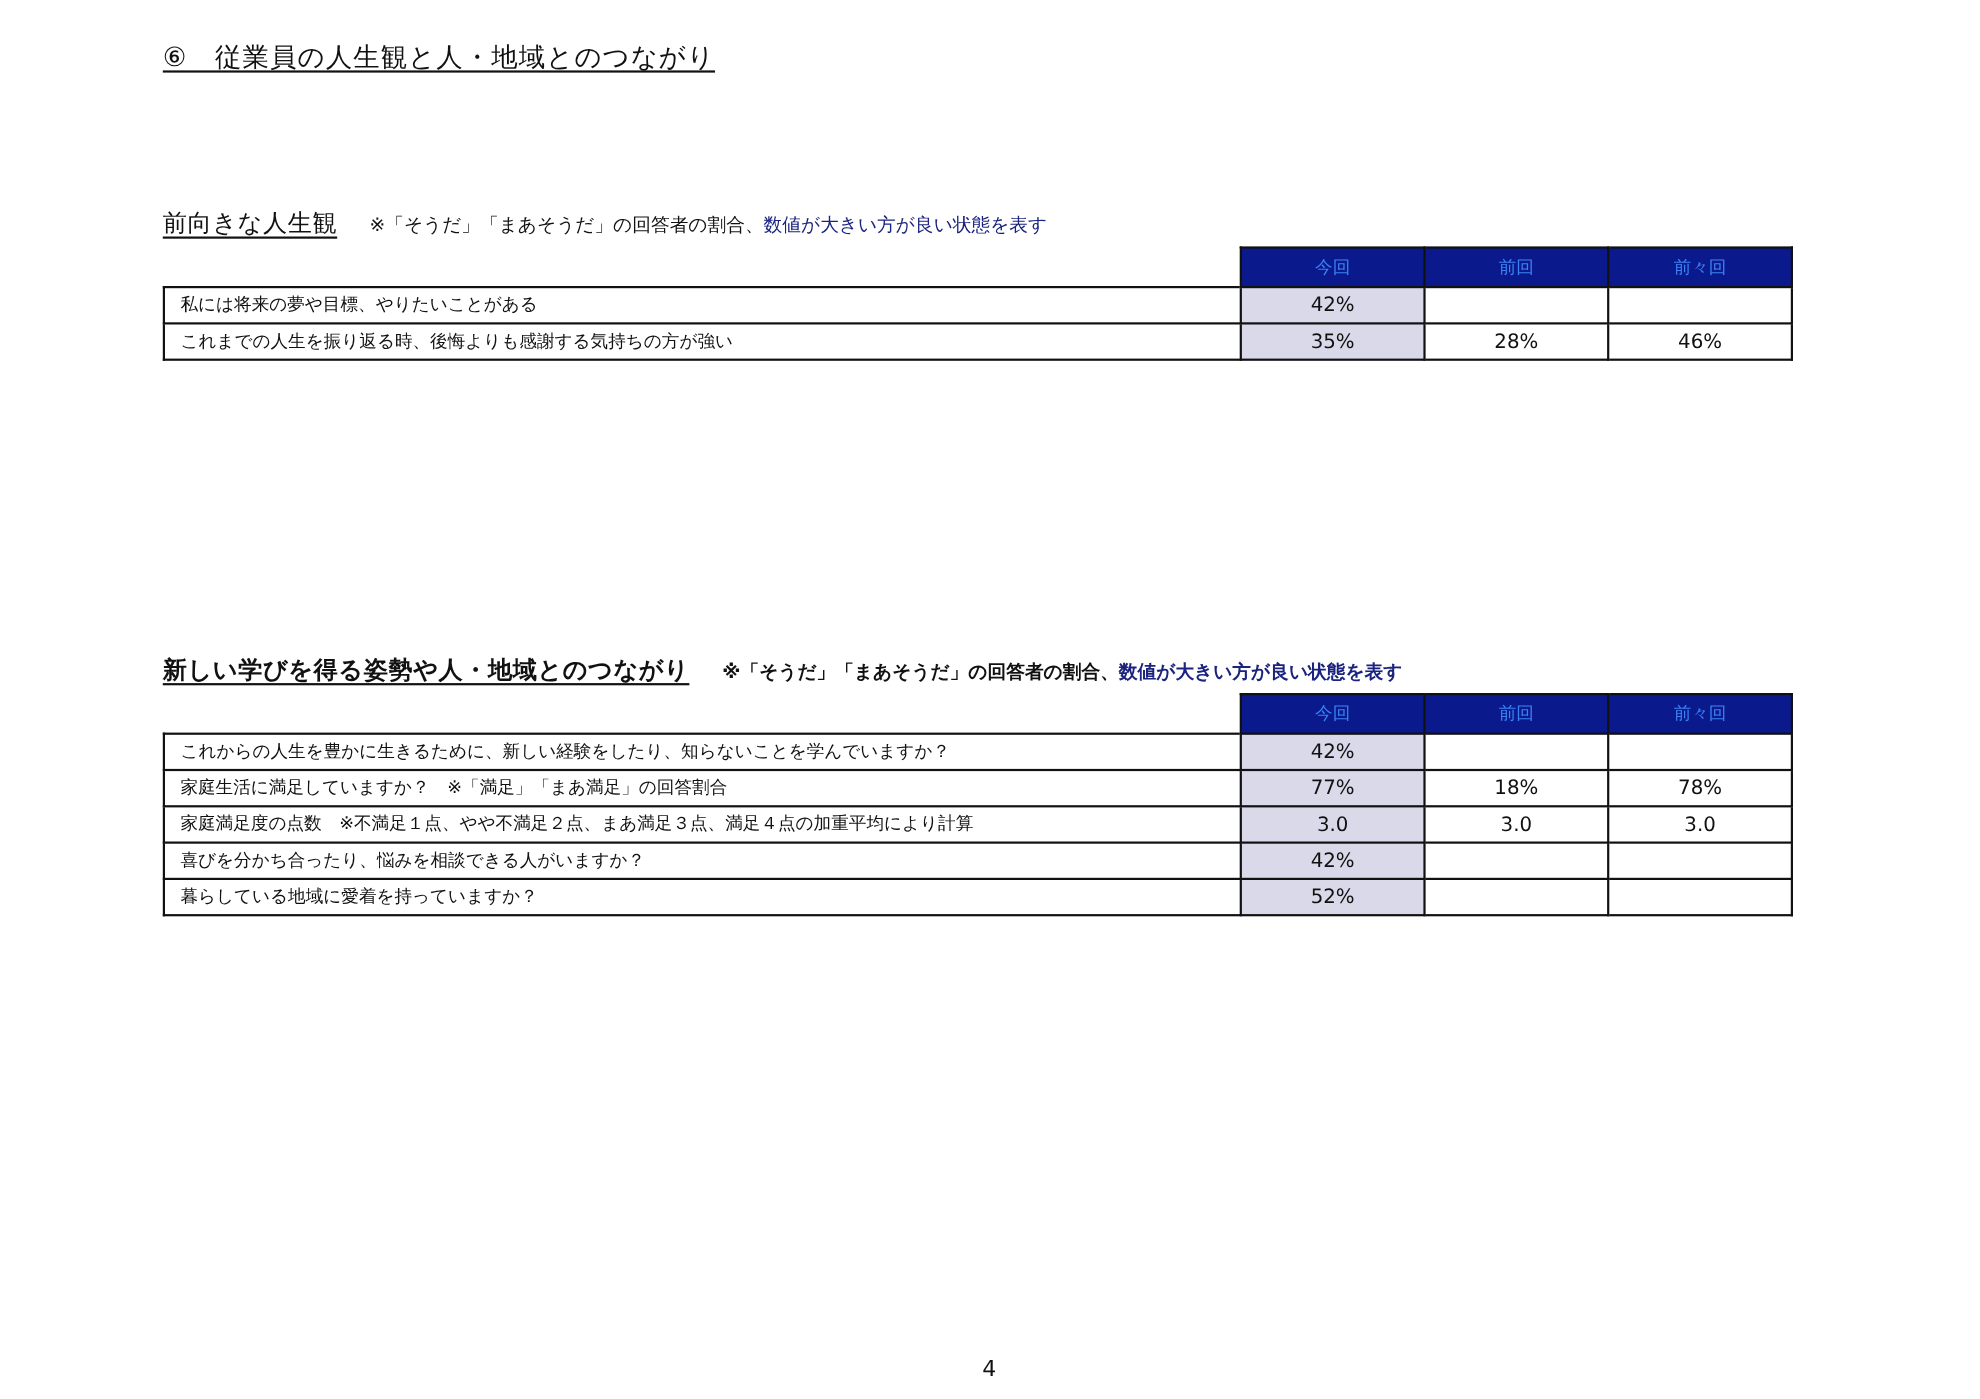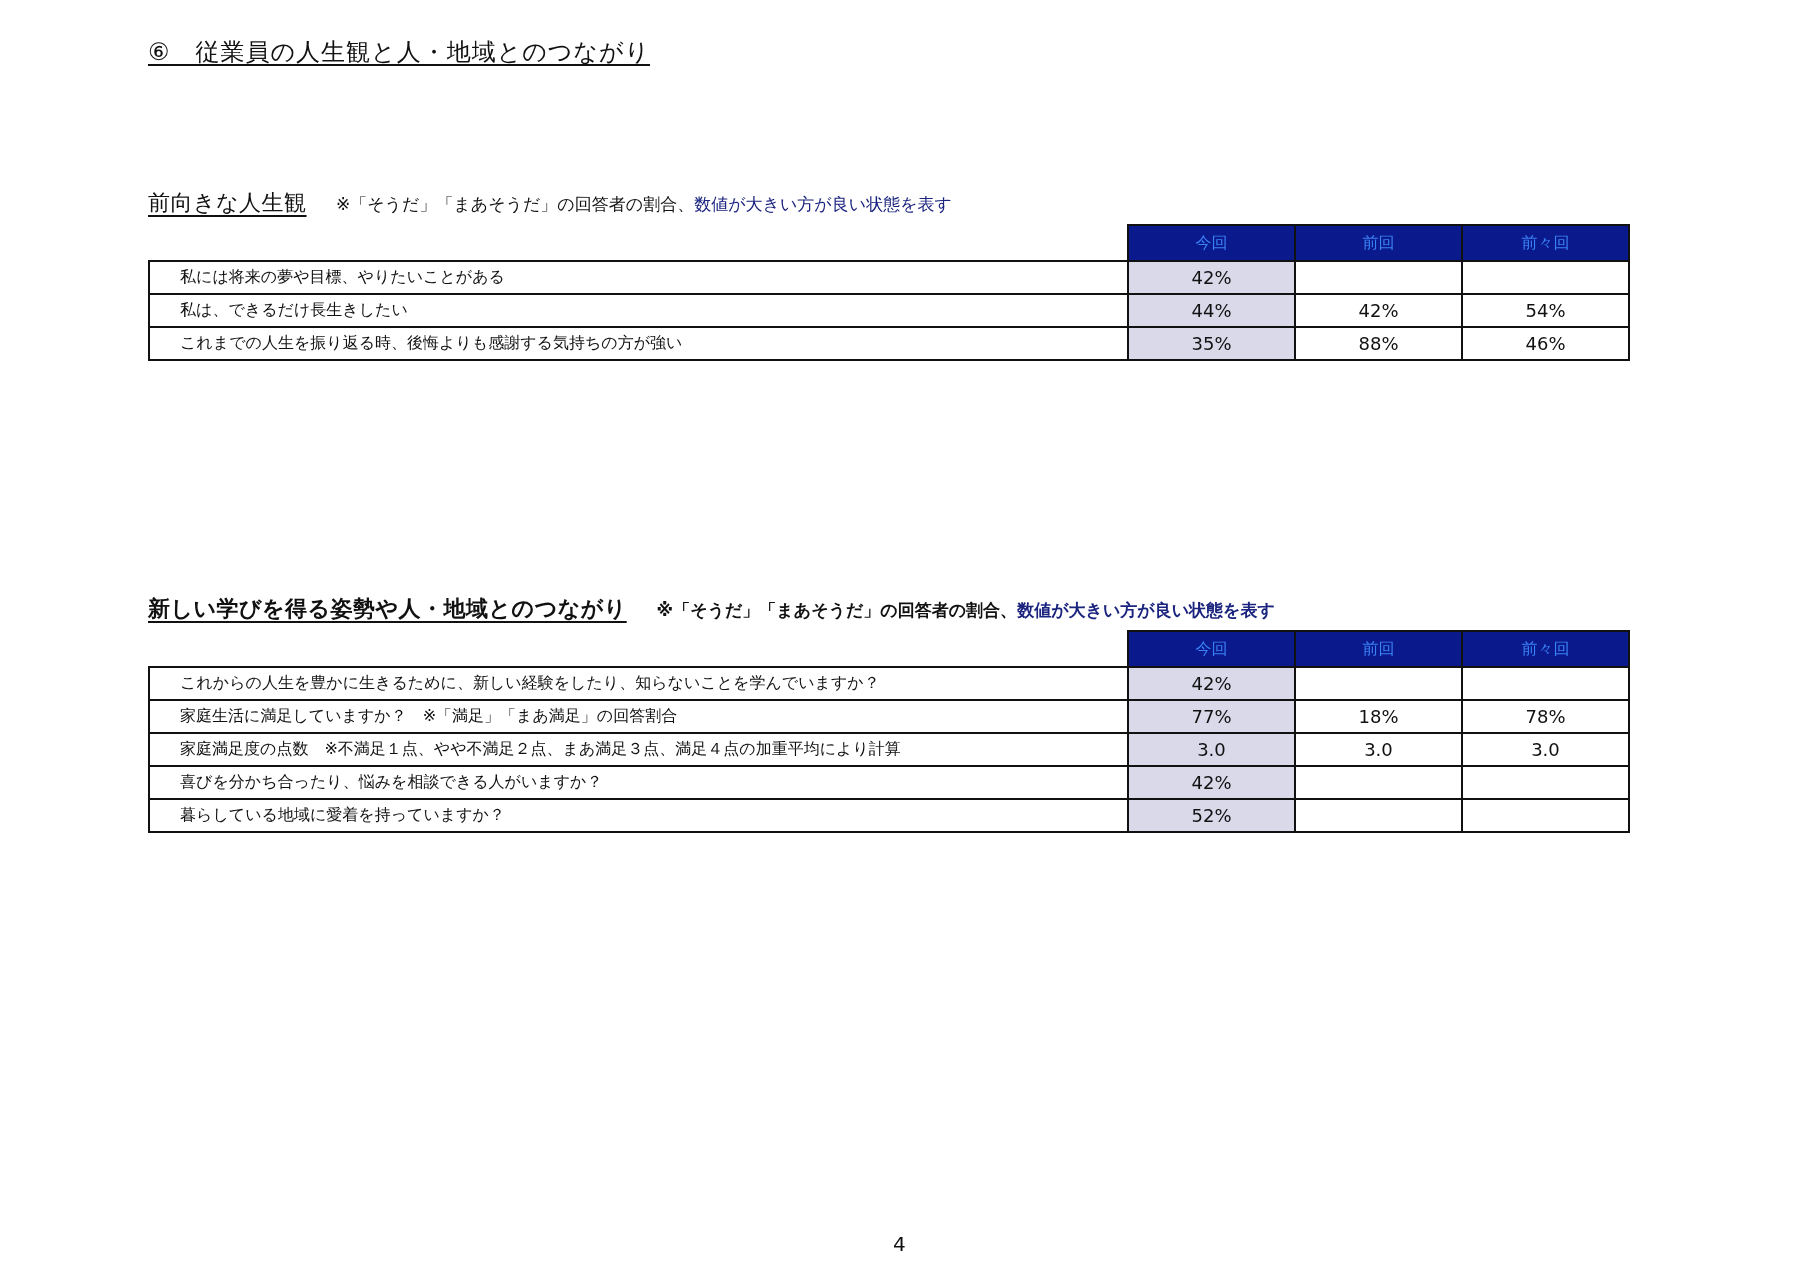--- a/index.html
+++ b/index.html
@@ -8,21 +8,21 @@
   .page-title { position:absolute; left:148px; top:36px; font-size:24px; text-decoration:underline;
                 text-underline-offset:4px; letter-spacing:1px; }
   .section-head { position:absolute; left:148px; font-size:17px; white-space:nowrap;text-align:right; }
   .section-head .h { font-size:22px; text-decoration:underline; text-underline-offset:5px; margin-right:24px; letter-spacing:0.5px; }
   .section-head .note { color:#111; }
   .section-head .note-accent { color:#1a237e; }
   table.data { position:absolute; left:148px; border-collapse:collapse; table-layout:fixed; }
   table.data td, table.data th { border:2.5px solid #111; height:31px; padding:0; font-size:16px; }
   table.data th { background:#0a1a8c; color:#3b82f6; font-weight:normal; text-align:center; font-size:16px; height:34px; }
   table.data th.blank { background:transparent; border:none; }
-  table.data td.label { text-align:left; padding-left:30px; font-size:16px; white-space:nowrap; overflow:hidden; }
+  table.data td.label { text-align:left; padding-left:14px; font-size:16px; white-space:nowrap; overflow:hidden; }
   table.data td.val { text-align:center; font-size:18px; }
   table.data td.current { background:#d9d9ea; }
   .page-num { position:absolute; left:893px; top:1232px; font-size:20px; }
 </style>
 </head>
 <body>
 
 <div class="page-title">⑥　従業員の人生観と人・地域とのつながり</div>
 
 <div class="section-head" style="top:188px;">
@@ -44,29 +44,23 @@
     <th>前回</th>
     <th>前々回</th>
   </tr>
   <tr>
     <td class="label">私には将来の夢や目標、やりたいことがある</td>
     <td class="val current">42%</td>
     <td class="val"></td>
     <td class="val"></td>
   </tr>
   <tr>
-    <td class="label">私は、できるだけ長生きしたい</td>
-    <td class="val current">44%</td>
-    <td class="val">42%</td>
-    <td class="val">54%</td>
-  </tr>
-  <tr>
     <td class="label">これまでの人生を振り返る時、後悔よりも感謝する気持ちの方が強い</td>
     <td class="val current">35%</td>
-    <td class="val">88%</td>
+    <td class="val">28%</td>
     <td class="val">46%</td>
   </tr>
 </tbody>
   </table>
 
 <div class="section-head" style="top:594px;font-weight:bold;">
   <span class="h">新しい学びを得る姿勢や人・地域とのつながり</span>
   <span class="note">※「そうだ」「まあそうだ」の回答者の割合、</span><span class="note-accent">数値が大きい方が良い状態を表す</span>
 </div>
 

